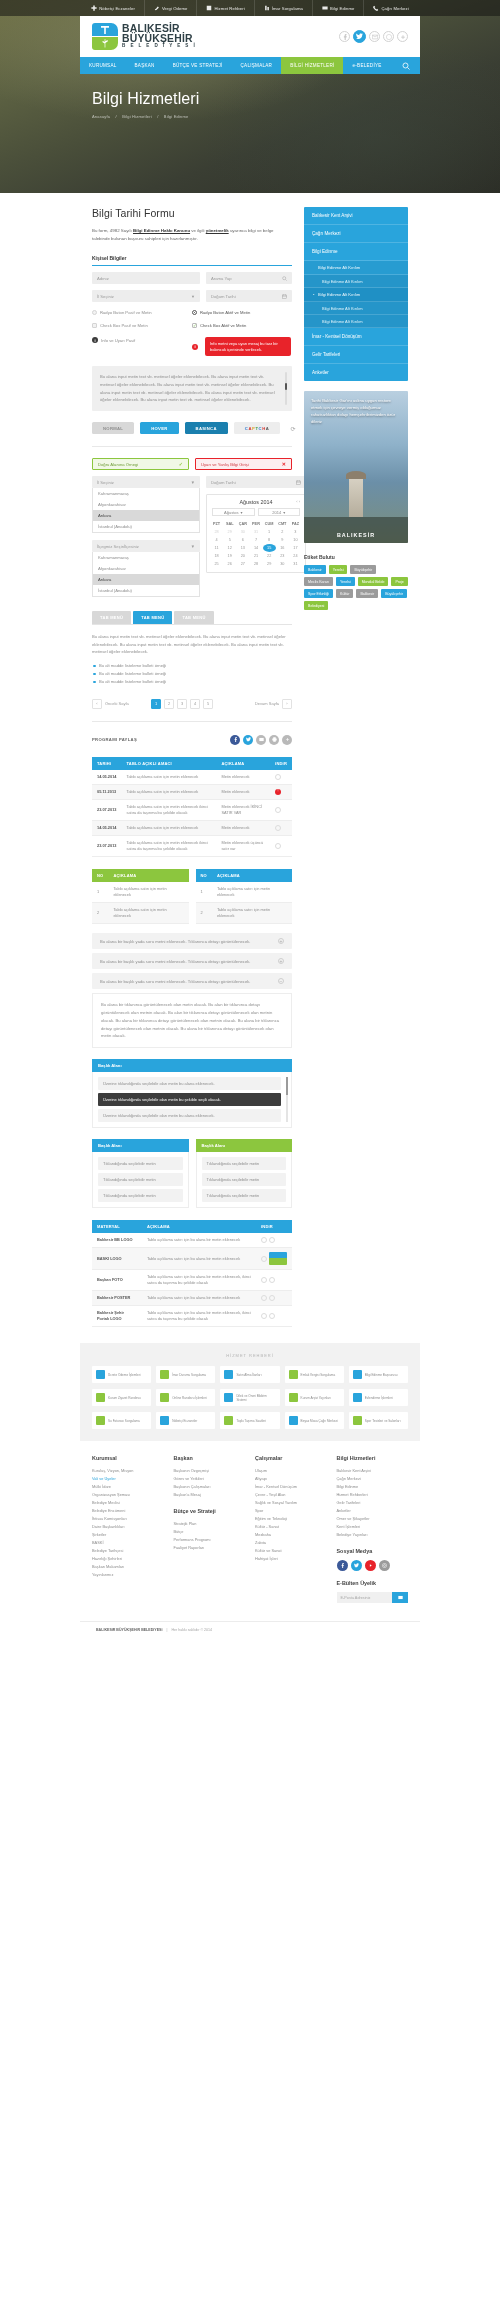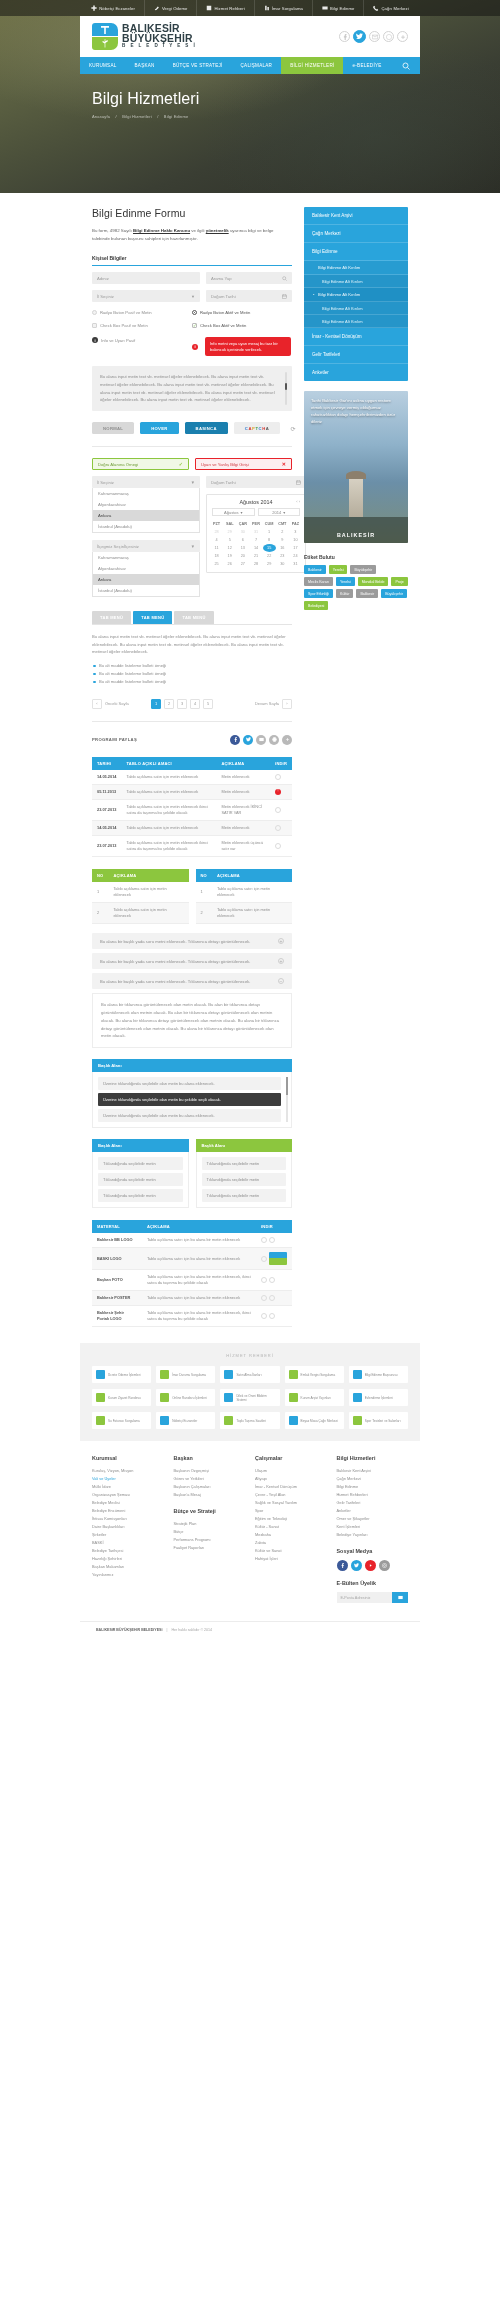--- a/index.html
+++ b/index.html
@@ -442,21 +442,21 @@
         <span>Bilgi Edinme</span>
       </div>
     </div>
   </div>
 
   <div class="bodywrap">
     <div class="content-row">
 
       <div class="main-col">
 
-        <div class="sec-title">Bilgi Edinme Formu</div>
+        <div class="sec-title">Bilgi Tarihi Formu</div>
         <div class="lead">
           <span>Bu form, 4982 Sayılı </span><b><u>Bilgi Edinme Hakkı Kanunu</u></b><span> ve ilgili </span><b><u>yönetmelik</u></b><span> uyarınca bilgi ve belge talebinde bulunan başvuru sahipleri için hazırlanmıştır.</span>
         </div>
 
         <div class="block-label">Kişisel Bilgiler</div>
         <div class="hr-blue"></div>
 
         <div class="frow">
           <div class="fld">
               <span>Adınız</span>

